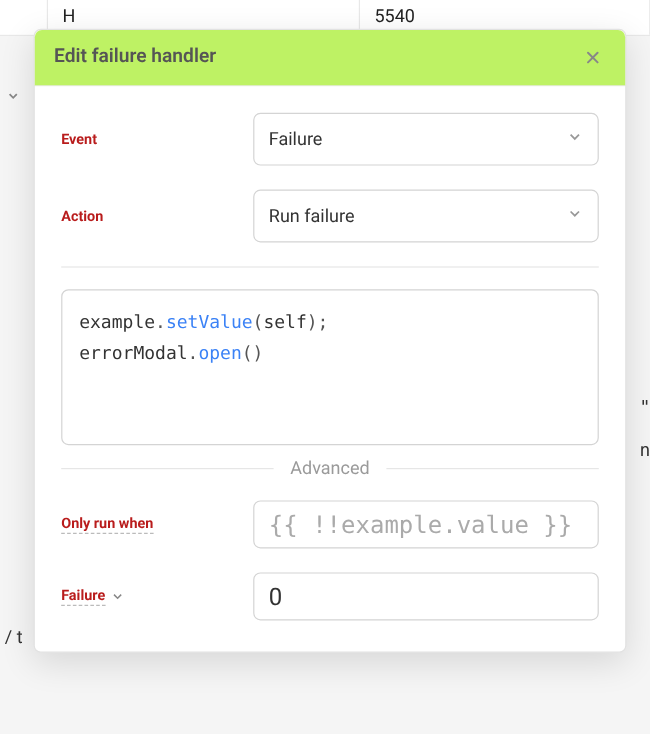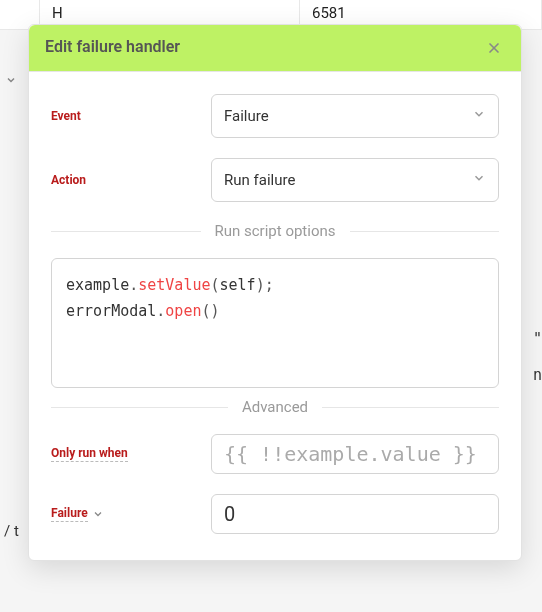--- a/index.html
+++ b/index.html
@@ -127,21 +127,21 @@
       border-radius: 6px;
       padding: 14px 14px;
       min-height: 130px;
       font-family: ui-monospace, SFMono-Regular, Menlo, Consolas, monospace;
       font-size: 15px;
       line-height: 1.7;
       color: #333;
       white-space: pre;
       margin-bottom: 6px;
     }
-    .tok-call { color: #ef4444; }
+    .tok-call { color: #3b82f6; }
     .tok-punc { color: #555; }
     .input-shell {
       flex:1;
       height: 40px;
       border: 1px solid #d4d4d4;
       border-radius: 6px;
       display:flex; align-items:center;
       padding: 0 12px;
       font-size: 20px;
       background:#fff;
@@ -150,21 +150,21 @@
     .input-shell.val { color:#333; }
     .mini-chev { color:#888; }
   </style>
 </head>
 <body>
 
 <div class="bg-table">
   <div class="bg-row">
     <div class="bg-cell"></div>
     <div class="bg-cell colh">H</div>
-    <div class="bg-cell">6581</div>
+    <div class="bg-cell">5540</div>
   </div>
 </div>
 <div class="bg-chevron">
   <svg width="12" height="12" viewBox="0 0 24 24" fill="none" stroke="currentColor" stroke-width="3">
       <polyline points="6 9 12 15 18 9"></polyline>
     </svg>
 </div>
 <div class="bg-right">
   <div>"</div>
   <div style="margin-top:18px">n</div>
@@ -203,21 +203,20 @@
         <span class="chev">
           <svg width="14" height="14" viewBox="0 0 24 24" fill="none" stroke="currentColor" stroke-width="2.5">
               <polyline points="6 9 12 15 18 9"></polyline>
             </svg>
         </span>
       </div>
     </div>
 
     <div class="divider">
       <div class="divider-line"></div>
-      <div class="divider-text">Run script options</div>
       <div class="divider-line"></div>
     </div>
 
     <div class="code-box"><span>example</span><span class="tok-punc">.</span><span class="tok-call">setValue</span><span class="tok-punc">(</span><span>self</span><span class="tok-punc">);</span>
 <span>errorModal</span><span class="tok-punc">.</span><span class="tok-call">open</span><span class="tok-punc">()</span></div>
 
     <div class="divider">
       <div class="divider-line"></div>
       <div class="divider-text">Advanced</div>
       <div class="divider-line"></div>

